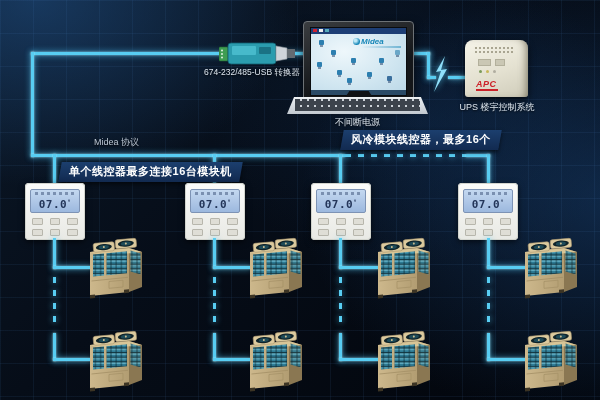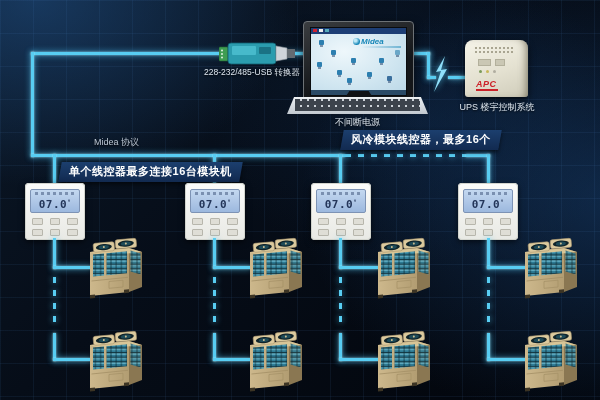--- a/index.html
+++ b/index.html
@@ -158,21 +158,21 @@
       <circle cx="3" cy="10.5" r="1" fill="#dff0df"></circle>
         <circle cx="3" cy="14" r="1" fill="#dff0df"></circle>
         <circle cx="3" cy="17.5" r="1" fill="#dff0df"></circle>
       <rect x="9" y="3" width="48" height="21" rx="3" fill="#2b9cae" stroke="#0f5e6e" stroke-width=".8"></rect>
       <rect x="13" y="6" width="24" height="9" rx="1" fill="#4cc0d0" opacity=".85"></rect>
       <rect x="40" y="7" width="12" height="7" rx="1" fill="#1a7284"></rect>
       <polygon points="57,6 68,8 68,19 57,21" fill="#cfd4da" stroke="#8a9099" stroke-width=".6"></polygon>
       <rect x="68" y="9" width="8" height="9" fill="#646b72"></rect>
     </svg>
   </div>
-  <div class="lbl" style="left:192px;top:67px;width:120px;font-size:8.5px">228-232/485-USB 转换器</div>
+  <div class="lbl" style="left:192px;top:67px;width:120px;font-size:8.5px">674-232/485-USB 转换器</div>
 
   <div class="monitor">
     <div class="screen">
       <div class="menubar"><i style="background:#c23"></i><i style="background:#eee"></i><i style="background:#5ab"></i></div>
       <div class="brand">Midea</div>
       <div class="sicon" style="left:8px;top:12px"></div>
       <div class="sicon" style="left:20px;top:22px"></div>
       <div class="sicon" style="left:6px;top:34px"></div>
       <div class="sicon" style="left:26px;top:42px"></div>
       <div class="sicon" style="left:40px;top:30px"></div>

